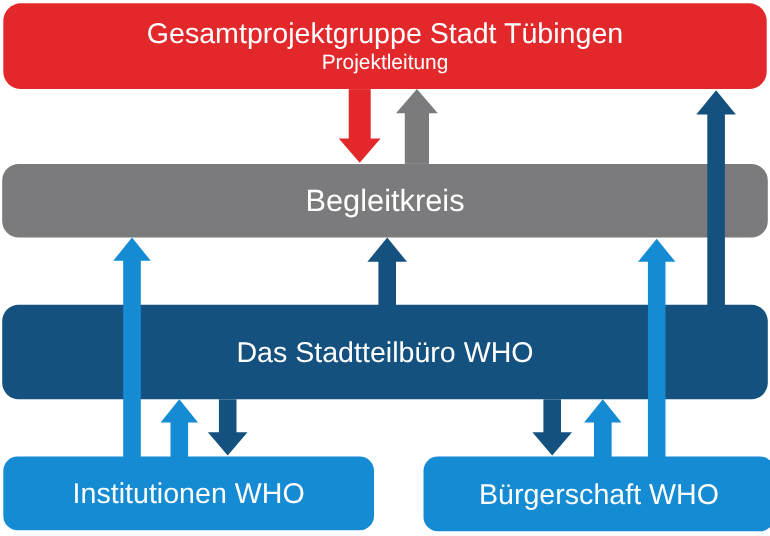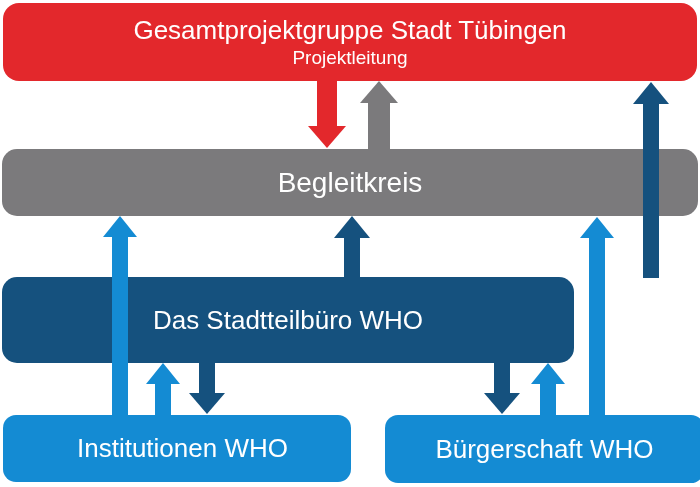--- a/index.html
+++ b/index.html
@@ -18,25 +18,25 @@
   .node .title{white-space:nowrap;}
   .node .subtitle{white-space:nowrap;}
 
   #node-gesamtprojektgruppe{left:3px;top:3px;width:694px;height:78px;border-radius:16px;}
   #node-gesamtprojektgruppe .title{font-size:26px;line-height:32px;}
   #node-gesamtprojektgruppe .subtitle{font-size:19px;line-height:24px;}
 
   #node-begleitkreis{left:2px;top:149px;width:696px;height:67px;border-radius:15px;}
   #node-begleitkreis .title{font-size:28px;}
 
-  #node-stadtteilbuero{left:2px;top:277px;width:572px;height:86px;border-radius:15px;}
+  #node-stadtteilbuero{left:2px;top:277px;width:696px;height:86px;border-radius:15px;}
   #node-stadtteilbuero .title{font-size:26px;line-height:34px;}
   #node-stadtteilbuero .subtitle{font-size:19px;line-height:26px;}
 
-  #node-institutionen{left:3px;top:415px;width:337px;height:67px;border-radius:13px;padding-left:11px;}
+  #node-institutionen{left:3px;top:415px;width:337px;height:67px;border-radius:13px;}
   #node-buergerschaft{left:385px;top:415px;width:319px;height:68px;border-radius:13px;}
   #node-institutionen .title,#node-buergerschaft .title{font-size:26px;}
 
   .shaft{position:absolute;z-index:3;}
   .head{position:absolute;width:0;height:0;z-index:3;}
   .shaft.red{background:var(--red);}
   .shaft.gray{background:var(--gray);}
   .shaft.dark{background:var(--dark);}
   .shaft.light{background:var(--light);}
   

